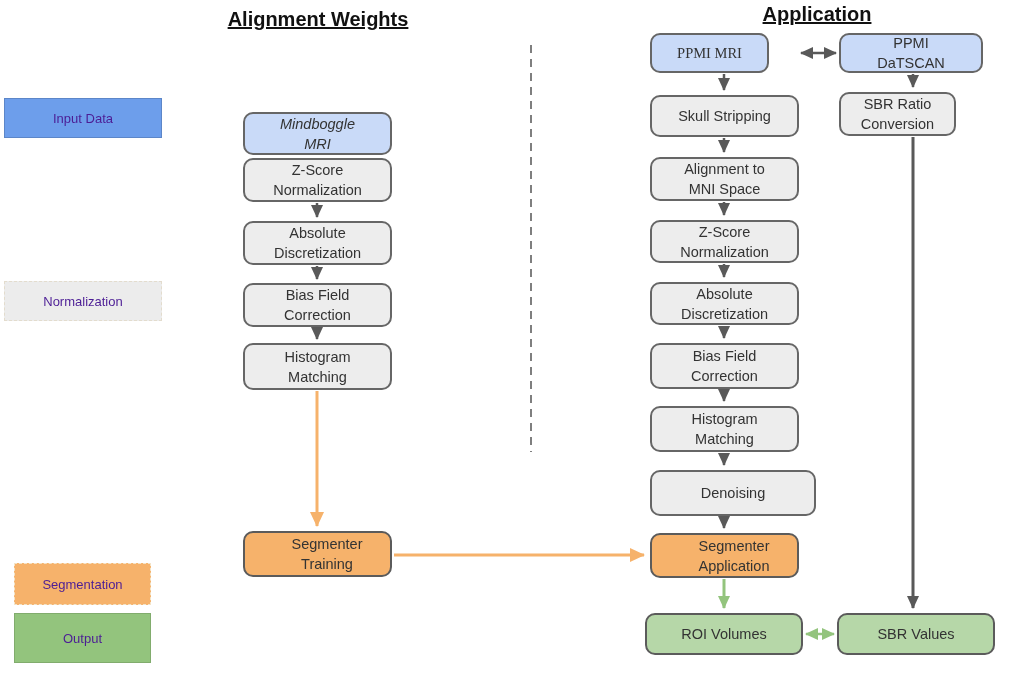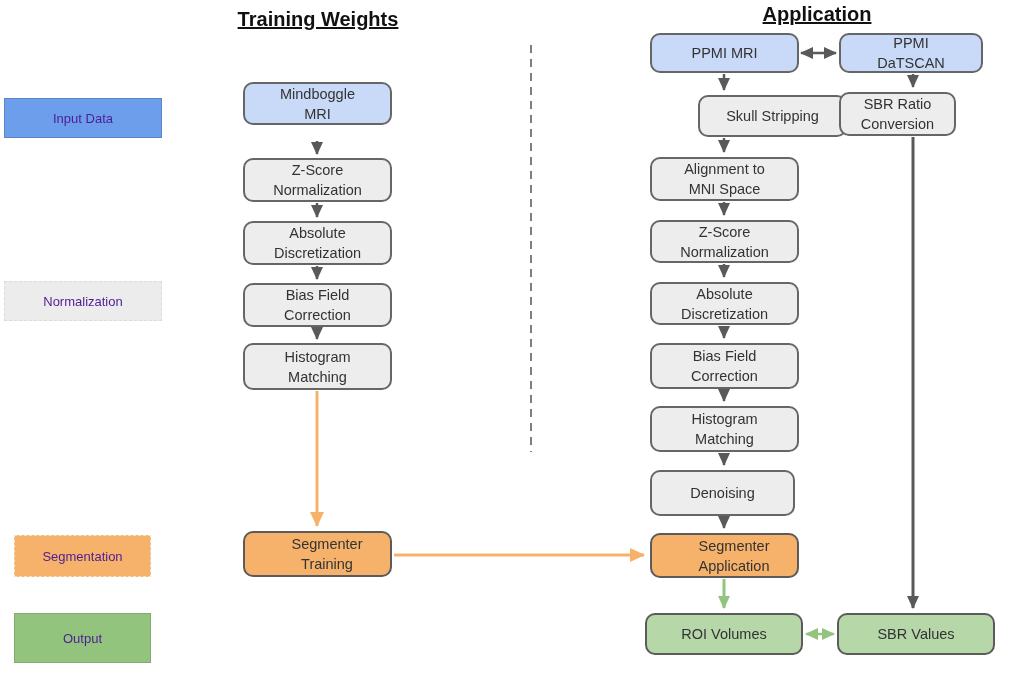--- a/index.html
+++ b/index.html
@@ -47,66 +47,66 @@
     justify-content: center;
     text-align: center;
     font-size: 13px;
     font-weight: normal;
     color: #4c1d95;
     box-sizing: border-box;
     z-index: 2;
   }
   .legend-blue   { background:#6d9eeb; border:1px solid rgba(0,0,0,0.15); }
   .legend-gray   { background:#ececec; border:1px dashed #e3dccd; }
-  .legend-orange { background:#f6b26b; border:1px dashed #f3e4c9; }
+  .legend-orange { background:#f6b26b; border:1px dashed #f3e4c9;margin-top:28px; }
   .legend-green  { background:#93c47d; border:1px solid rgba(0,0,0,0.12); }
   #arrow-layer {
     position:absolute; left:0; top:0; width:1012px; height:673px;
     z-index: 1;
   }
 </style>
 </head>
 <body>
 
 <div id="canvas">
 
-  <div class="title" style="left:318px; top:8px;">Training Weights</div>
+  <div class="title" style="left:318px; top:8px;">Alignment Weights</div>
   <div class="title" style="left:817px; top:3px;">Application</div>
 
   <div class="legend-chip legend-blue" style="left:4px; top:98px; width:158px; height:40px;">Input Data</div>
   <div class="legend-chip legend-gray" style="left:4px; top:281px; width:158px; height:40px;">Normalization</div>
   <div class="legend-chip legend-orange" style="left:14px; top:535px; width:137px; height:42px;">Segmentation</div>
   <div class="legend-chip legend-green" style="left:14px; top:613px; width:137px; height:50px;">Output</div>
 
-  <div class="node blue" style="left:243px; top:82px; width:149px; height:43px;">Mindboggle
+  <div class="node blue" style="left:243px; top:112px; width:149px; height:43px;font-style:italic;">Mindboggle
 MRI</div>
   <div class="node gray" style="left:243px; top:158px; width:149px; height:44px;">Z-Score
 Normalization</div>
   <div class="node gray" style="left:243px; top:221px; width:149px; height:44px;">Absolute
 Discretization</div>
   <div class="node gray" style="left:243px; top:283px; width:149px; height:44px;">Bias Field
 Correction</div>
   <div class="node gray" style="left:243px; top:343px; width:149px; height:47px;">Histogram
 Matching</div>
   <div class="node orange" style="left:243px; top:531px; width:149px; height:46px;">Segmenter
 Training</div>
 
-  <div class="node blue" style="left:650px; top:33px; width:149px; height:40px;">PPMI MRI</div>
-  <div class="node gray" style="left:650px; top:95px; width:149px; height:42px;margin-left:48px;">Skull Stripping</div>
+  <div class="node blue" style="left:650px; top:33px; width:119px; height:40px;font-family:Liberation Serif, serif;">PPMI MRI</div>
+  <div class="node gray" style="left:650px; top:95px; width:149px; height:42px;">Skull Stripping</div>
   <div class="node gray" style="left:650px; top:157px; width:149px; height:44px;">Alignment to
 MNI Space</div>
   <div class="node gray" style="left:650px; top:220px; width:149px; height:43px;">Z-Score
 Normalization</div>
   <div class="node gray" style="left:650px; top:282px; width:149px; height:43px;">Absolute
 Discretization</div>
   <div class="node gray" style="left:650px; top:343px; width:149px; height:46px;">Bias Field
 Correction</div>
   <div class="node gray" style="left:650px; top:406px; width:149px; height:46px;">Histogram
 Matching</div>
-  <div class="node gray" style="left:650px; top:470px; width:145px; height:46px;">Denoising</div>
+  <div class="node gray" style="left:650px; top:470px; width:166px; height:46px;">Denoising</div>
   <div class="node orange" style="left:650px; top:533px; width:149px; height:45px;">Segmenter
 Application</div>
   <div class="node green" style="left:645px; top:613px; width:158px; height:42px;">ROI Volumes</div>
 
   <div class="node blue" style="left:839px; top:33px; width:144px; height:40px;">PPMI
 DaTSCAN</div>
   <div class="node gray" style="left:839px; top:92px; width:117px; height:44px;">SBR Ratio
 Conversion</div>
   <div class="node green" style="left:837px; top:613px; width:158px; height:42px;">SBR Values</div>
 

